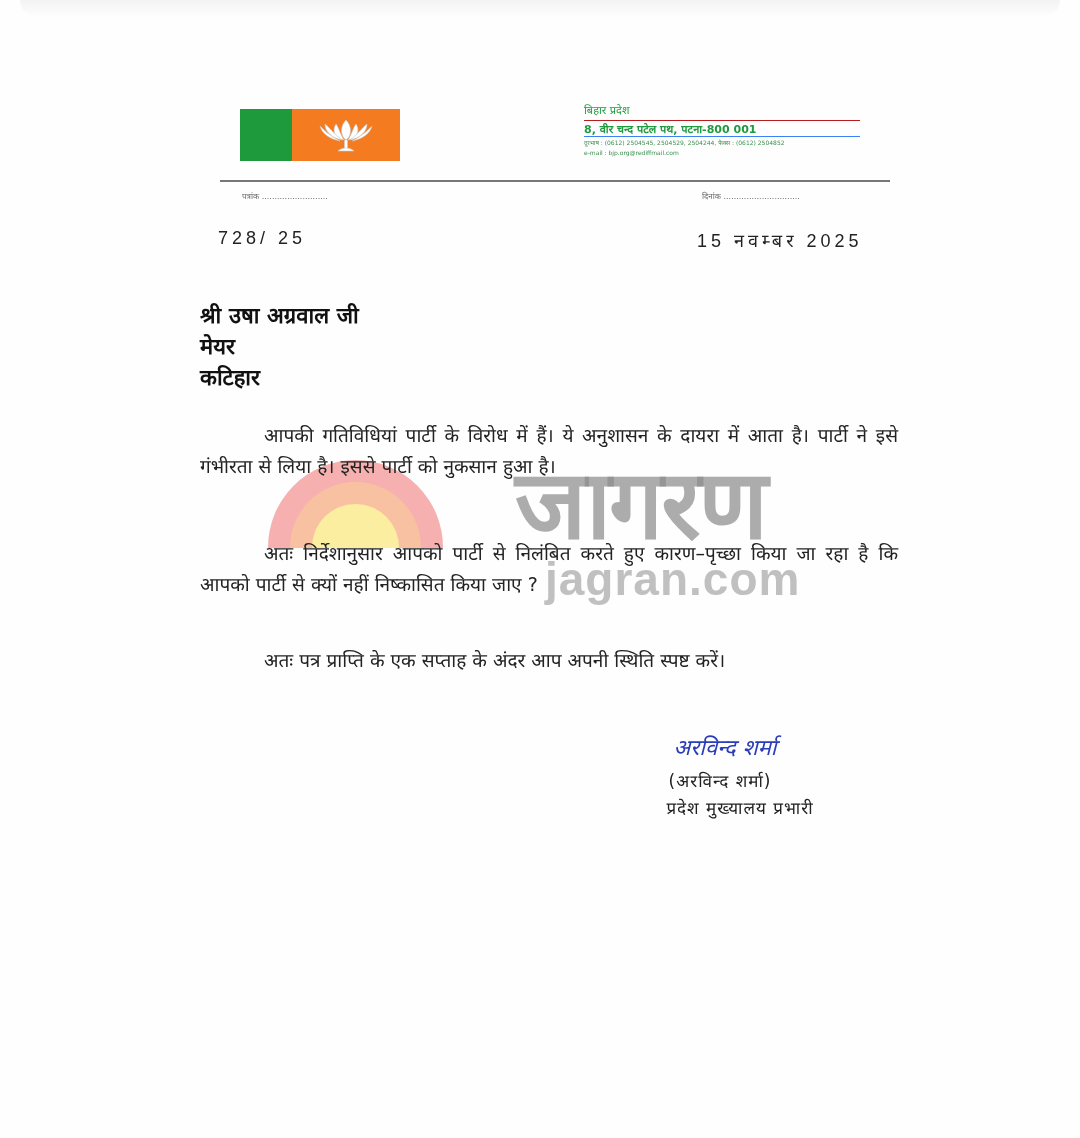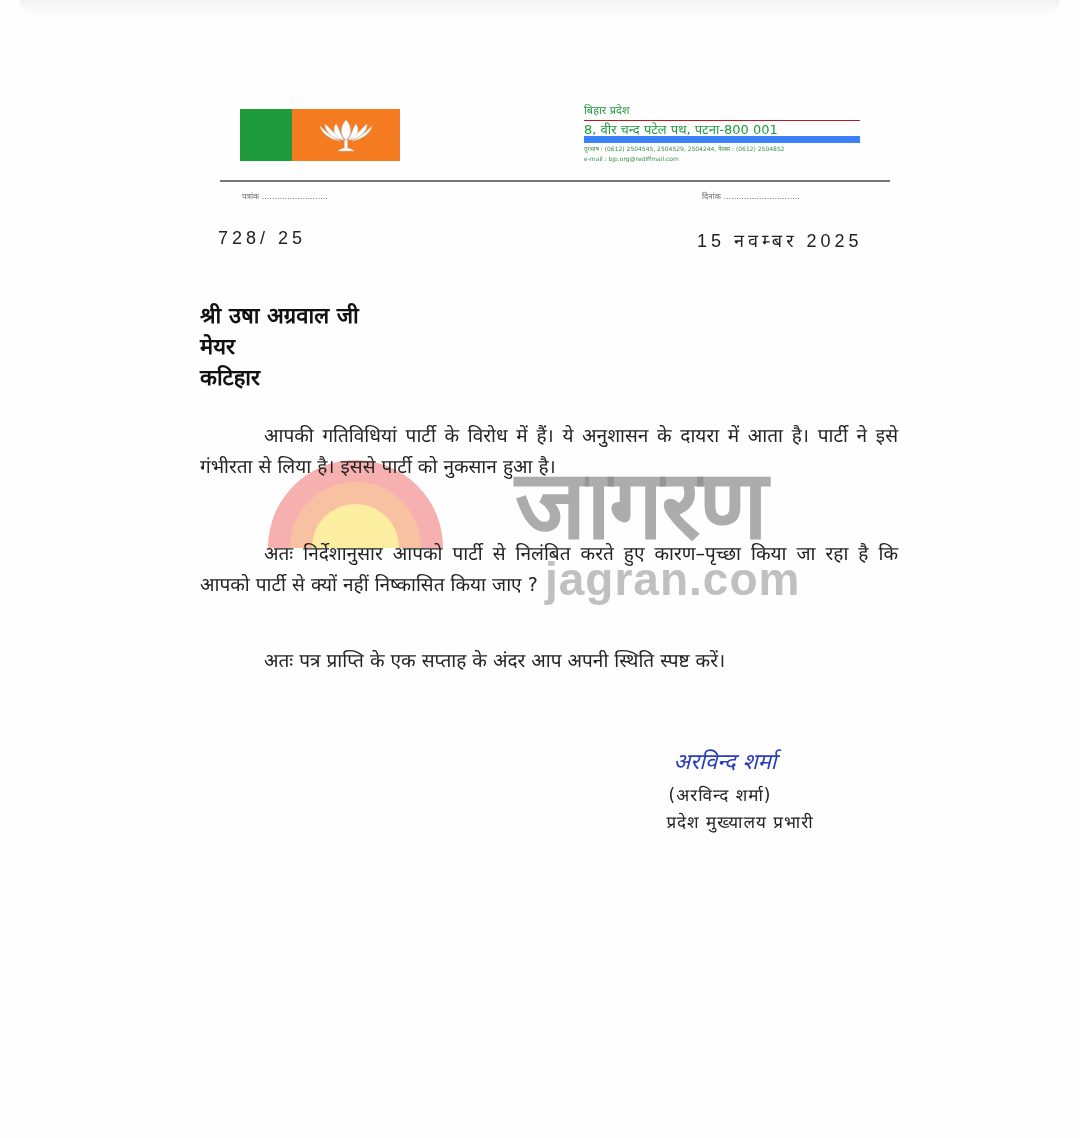--- a/index.html
+++ b/index.html
@@ -19,21 +19,21 @@
     .letterhead { position: absolute; left: 220px; top: 100px; width: 670px; height: 108px; }
     .flag {
       position: absolute; left: 20px; top: 9px; width: 160px; height: 52px;
       display: flex;
     }
     .flag .green { width: 52px; background: #1e9a3c; }
     .flag .saffron { flex: 1; background: #f47b20; display: flex; align-items: center; justify-content: center; }
     .lh-right { position: absolute; left: 364px; top: 4px; width: 276px; }
     .party-name { color: #1f9a3f; font-size: 21px; font-weight: bold; letter-spacing: 2px; line-height: 26px; }
     .state { color: #1f9a3f; font-size: 11px; line-height: 14px; border-bottom: 1px solid #b91c1c; padding-bottom: 2px; }
-    .address { color: #1f9a3f; font-size: 13px; font-weight: normal; line-height: 13px; border-bottom: 7px solid #3b82f6; padding-top: 2px; }
+    .address { color: #1f9a3f; font-size: 11px; font-weight: bold; line-height: 13px; border-bottom: 1px solid #3b82f6; padding-top: 2px; }
     .contact { color: #3a8f4e; font-size: 6px; line-height: 8px; padding-top: 2px; }
     .lh-rule { position: absolute; left: 0; top: 80px; width: 670px; height: 2px; background: #777; }
     .ref-label { position: absolute; left: 22px; top: 90px; font-size: 8px; color: #666; }
     .date-label { position: absolute; left: 482px; top: 90px; font-size: 8px; color: #666; }
 
     .ref-no, .date {
       position: absolute; top: 228px; font-family: "Liberation Sans", sans-serif;
       font-size: 18px; letter-spacing: 4px; color: #222;
     }
     .ref-no { left: 218px; }
@@ -44,21 +44,21 @@
     .body-text {
       position: absolute; left: 200px; width: 698px;
       font-size: 19px; line-height: 31px; color: #222;
       text-align: justify; text-align-last: left;
     }
     .para1 { top: 420px; }
     .para2 { top: 538px; }
     .para3 { top: 645px; }
     .indent { display: inline-block; width: 64px; }
 
-    .signature-block { position: absolute; left: 590px; top: 728px; width: 300px; text-align: center; margin-top: 14px; }
+    .signature-block { position: absolute; left: 590px; top: 728px; width: 300px; text-align: center; }
     .signature { font-family: "DejaVu Serif", serif; font-style: italic; color: #2a3db8; font-size: 22px; height: 40px; line-height: 40px; margin-left: -30px; }
     .sig-name, .sig-title, .sig-org { font-size: 17px; line-height: 27px; color: #222; letter-spacing: 1px; }
     .sig-name { margin-left: -40px; }
 
     
     .wm-arc {
       position: absolute; left: 268px; top: 460px; width: 175px; height: 88px; overflow: hidden;
     }
     .wm-arc div { position: absolute; border-radius: 50%; }
     .wm-text {

